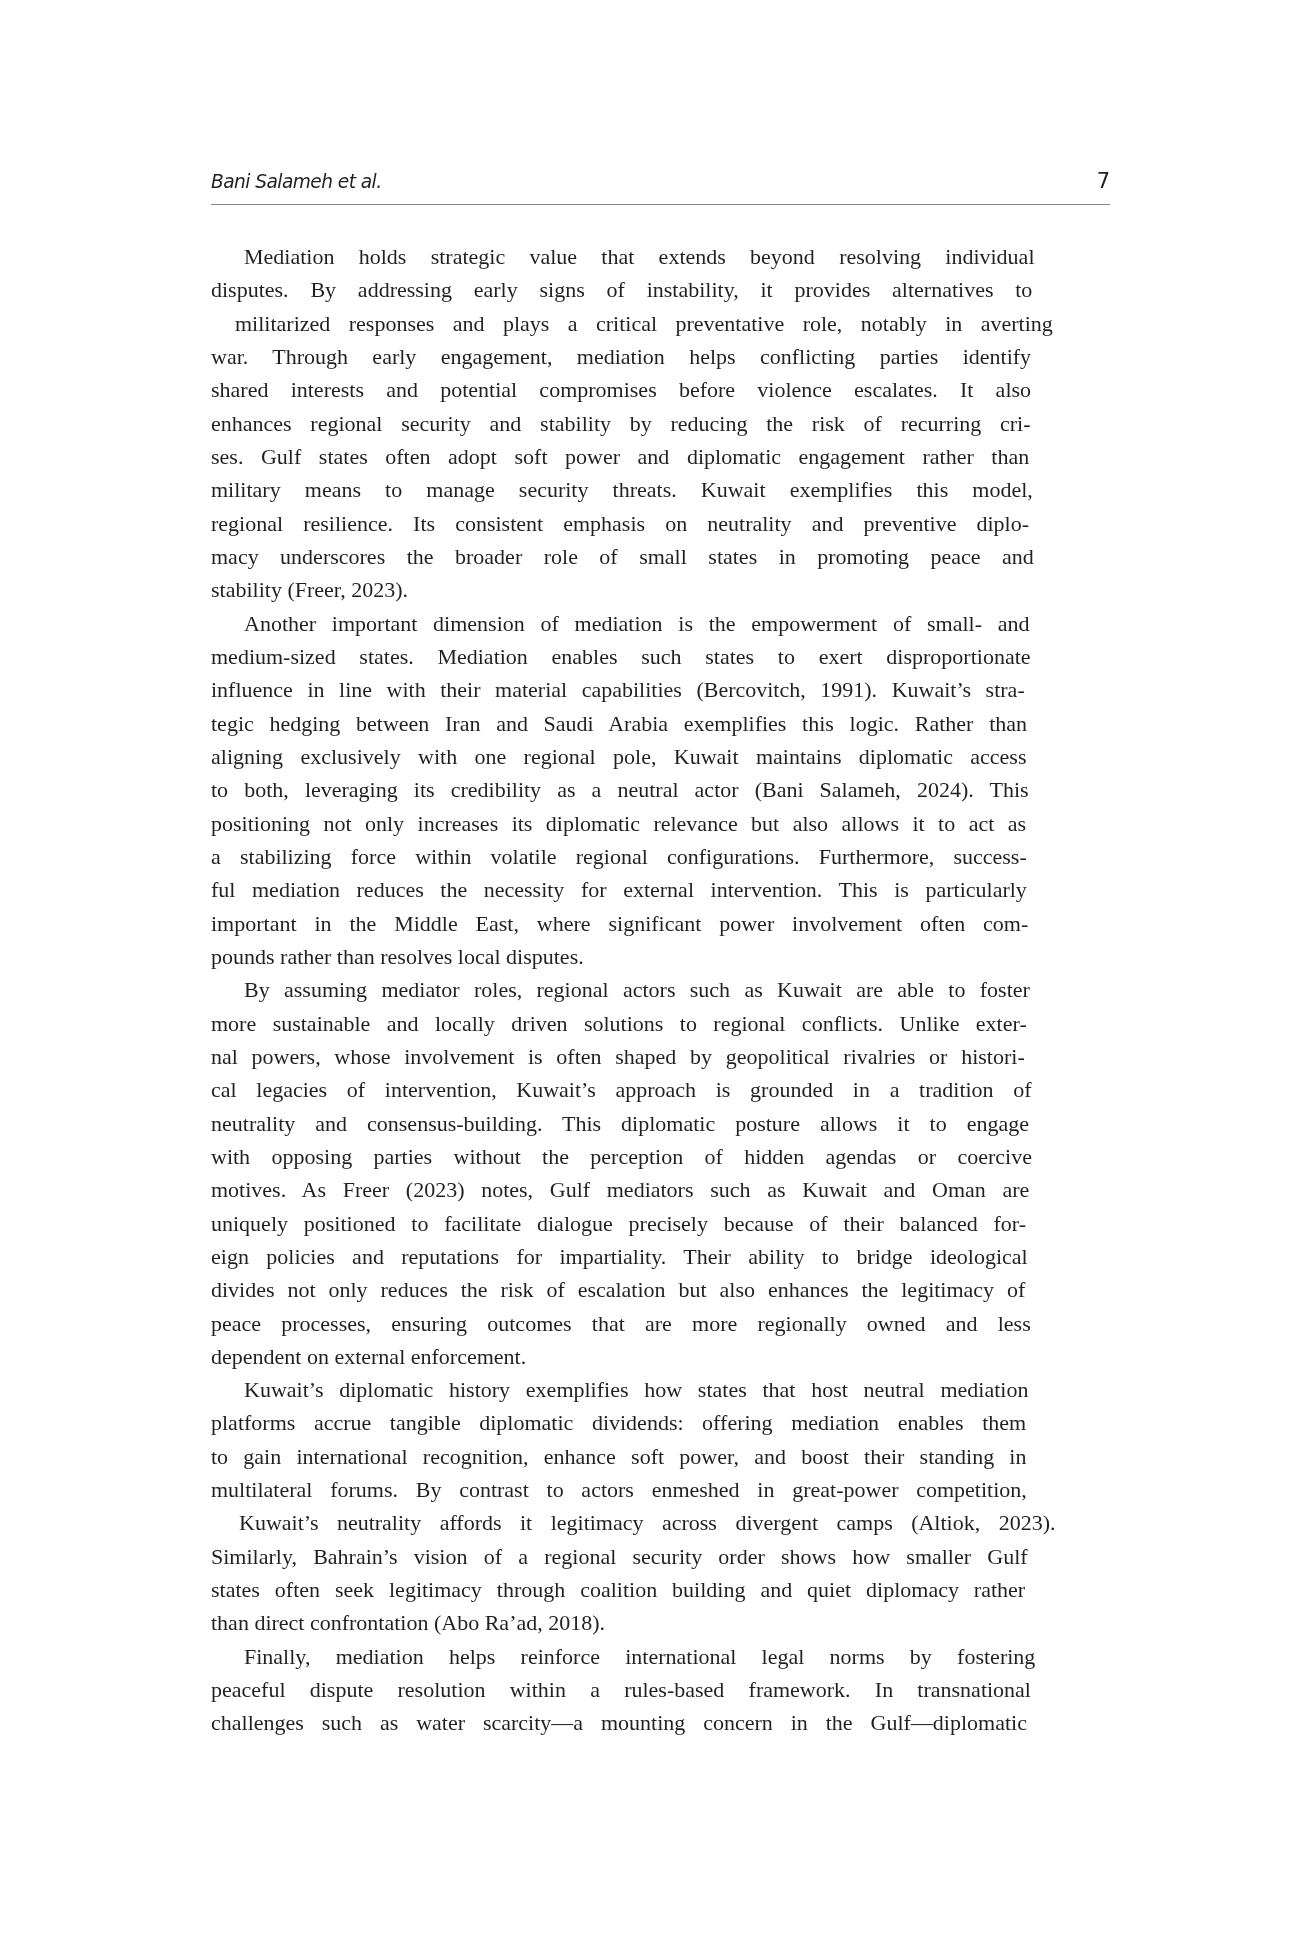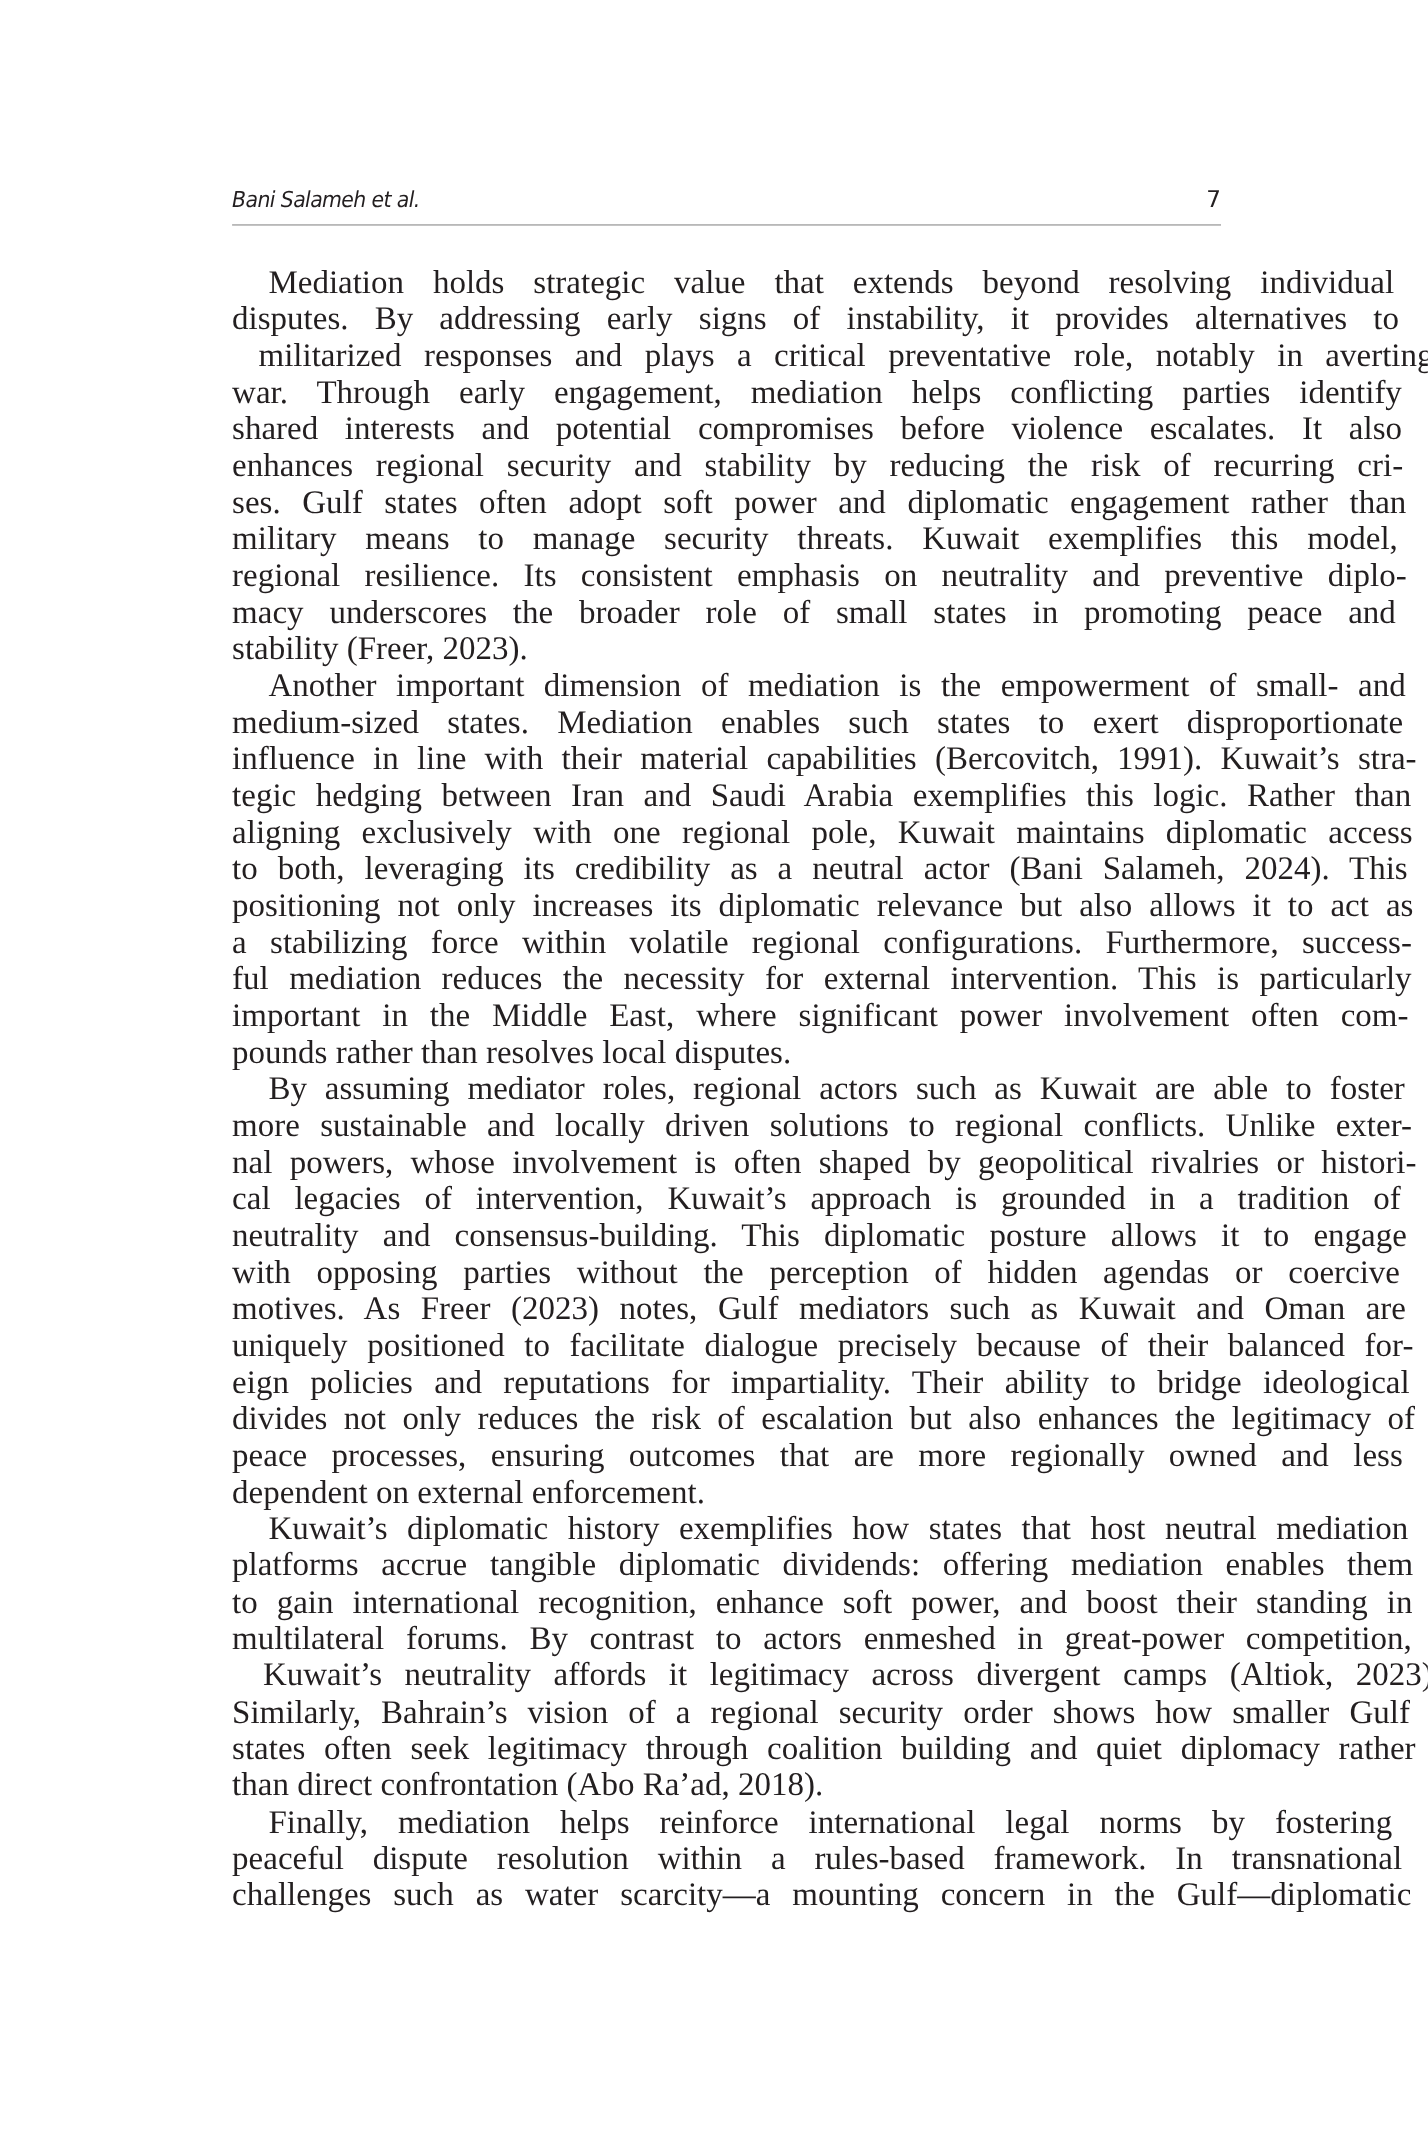--- a/index.html
+++ b/index.html
@@ -59,21 +59,21 @@
       width: 899px;
       height: 1px;
       background: #8a8a8a;
     }
     .body-text {
       position: absolute;
       left: 211px;
       top: 240px;
       width: 899px;
       font-family: "Liberation Serif", serif;
-      font-size: 30px;
+      font-size: 22px;
       line-height: 33.33px;
       color: #231f20;
     }
     .para {
       margin: 0;
       padding: 0;
     }
     .line {
       display: block;
       height: 33.33px;

